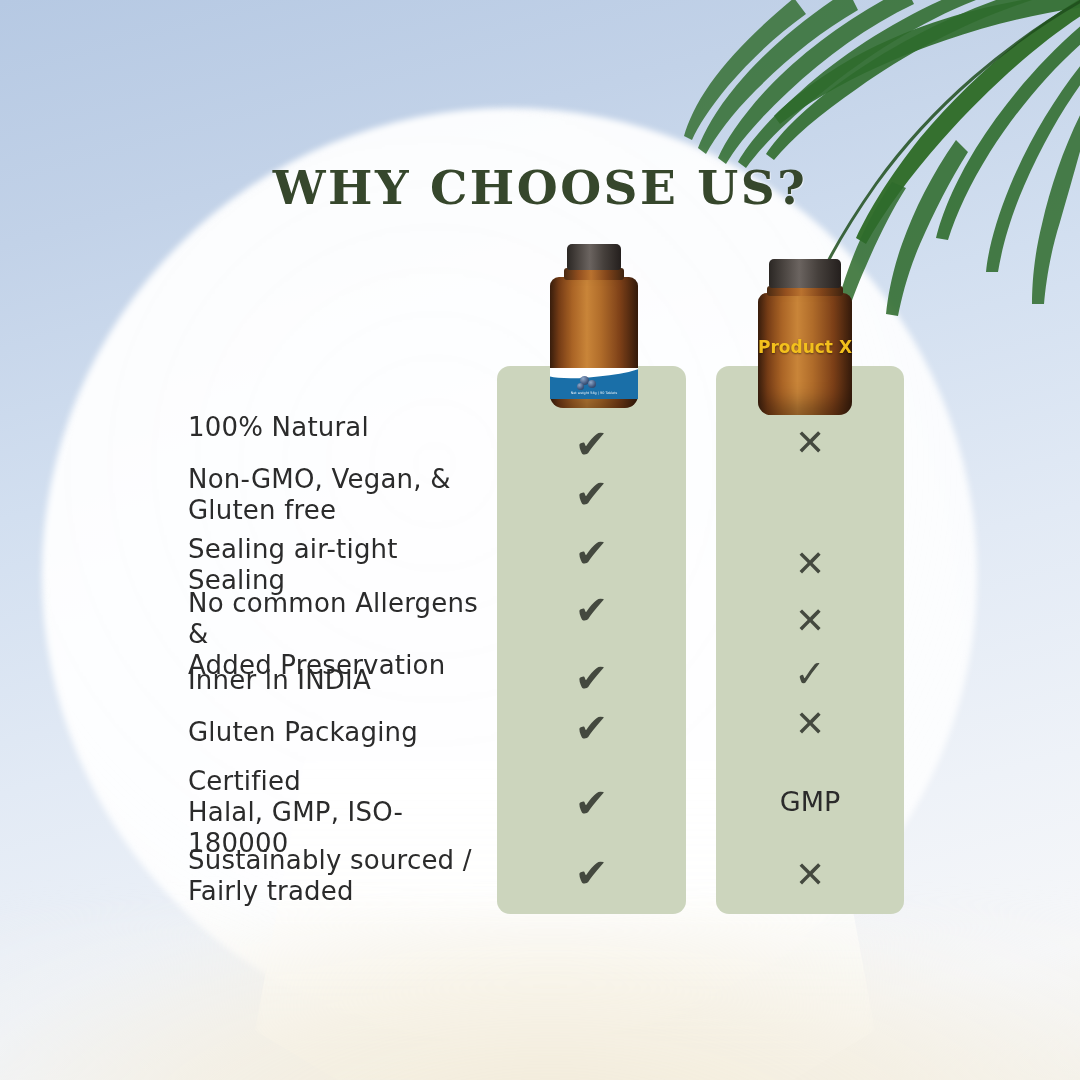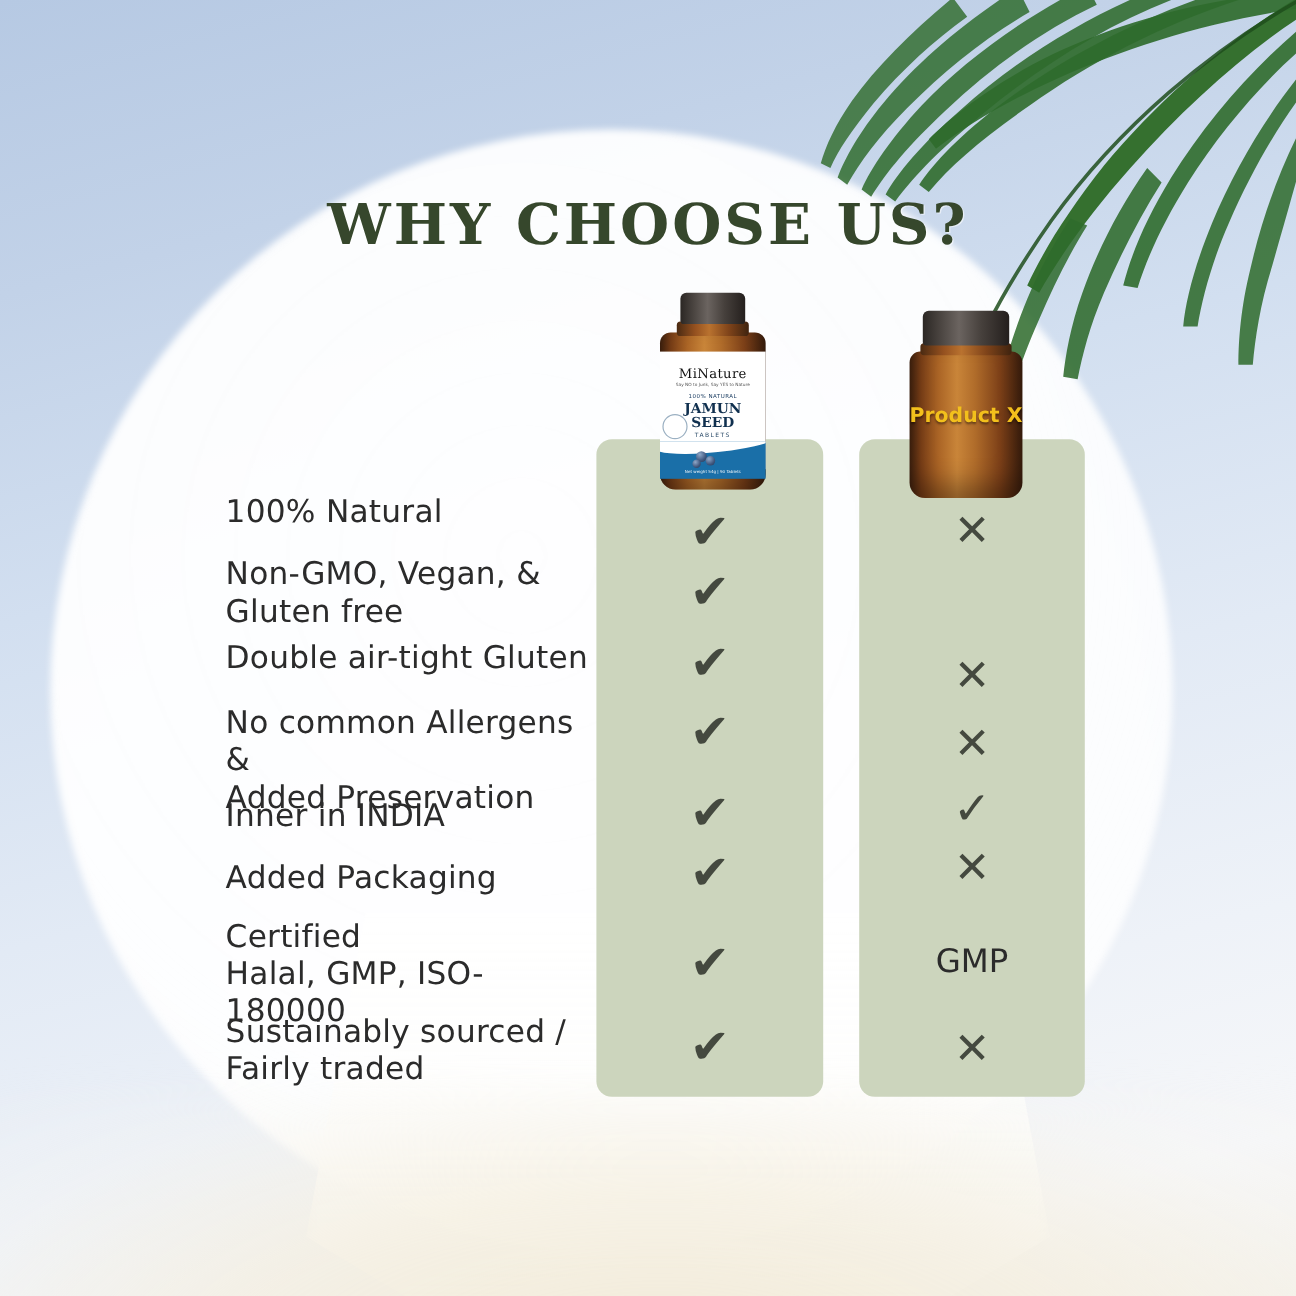--- a/index.html
+++ b/index.html
@@ -311,25 +311,25 @@
 
   <div class="title">WHY CHOOSE US?</div>
 
   <div class="panel panel-brand"></div>
   <div class="panel panel-other"></div>
 
   <div class="features">
     <div class="feature" style="top:8px">100% Natural</div>
     <div class="feature" style="top:60px">Non-GMO, Vegan, &amp;
 Gluten free</div>
-    <div class="feature" style="top:130px">Double air-tight Gluten</div>
+    <div class="feature" style="top:130px">Sealing air-tight Sealing</div>
     <div class="feature" style="top:184px">No common Allergens &amp;
 Added Preservation</div>
     <div class="feature" style="top:261px">Inner in INDIA</div>
-    <div class="feature" style="top:313px">Added Packaging</div>
+    <div class="feature" style="top:313px">Gluten Packaging</div>
     <div class="feature" style="top:362px"> Certified
 Halal, GMP, ISO-180000</div>
     <div class="feature" style="top:441px">Sustainably sourced /
 Fairly traded</div>
   </div>
 
   <div class="mark check col-brand" style="top:424px">✔</div>
   <div class="mark check col-brand" style="top:474px">✔</div>
   <div class="mark check col-brand" style="top:533px">✔</div>
   <div class="mark check col-brand" style="top:590px">✔</div>
@@ -343,31 +343,20 @@
   <div class="mark cross col-other" style="top:603px">✕</div>
   <div class="mark check-thin col-other" style="top:655px">✓</div>
   <div class="mark cross col-other" style="top:706px">✕</div>
   <div class="mark text col-other" style="top:787px">GMP</div>
   <div class="mark cross col-other" style="top:857px">✕</div>
 
   <div class="bottle bottle-brand">
     <div class="body-glass brand-body"></div>
     <div class="neck brand-neck"></div>
     <div class="cap brand-cap"></div>
-    <div class="label-white">
-      <div class="lbl-brandname">MiNature</div>
-      <div class="lbl-tag">Say NO to Junk, Say YES to Nature</div>
-      <div class="lbl-nat">100% NATURAL</div>
-      <div class="lbl-prod">JAMUN</div>
-      <div class="lbl-prod">SEED</div>
-      <div class="lbl-tabs">TABLETS</div>
-      <div class="lbl-fine">NO FILLERS · NO BINDERS</div>
-      <div class="lbl-fine">NO COMMON ALLERGENS</div>
-      <div class="lbl-seal"></div>
-    </div>
     <div class="label-blue">
       <div class="blue-wave"></div>
       <div class="berry" style="left:30px; top:8px; width:9px; height:9px;"></div>
       <div class="berry" style="left:38px; top:12px; width:8px; height:8px;"></div>
       <div class="berry" style="left:27px; top:15px; width:7px; height:7px;"></div>
       <div class="netwt">Net weight 54g | 90 Tablets</div>
     </div>
   </div>
 
   <div class="bottle bottle-other">

